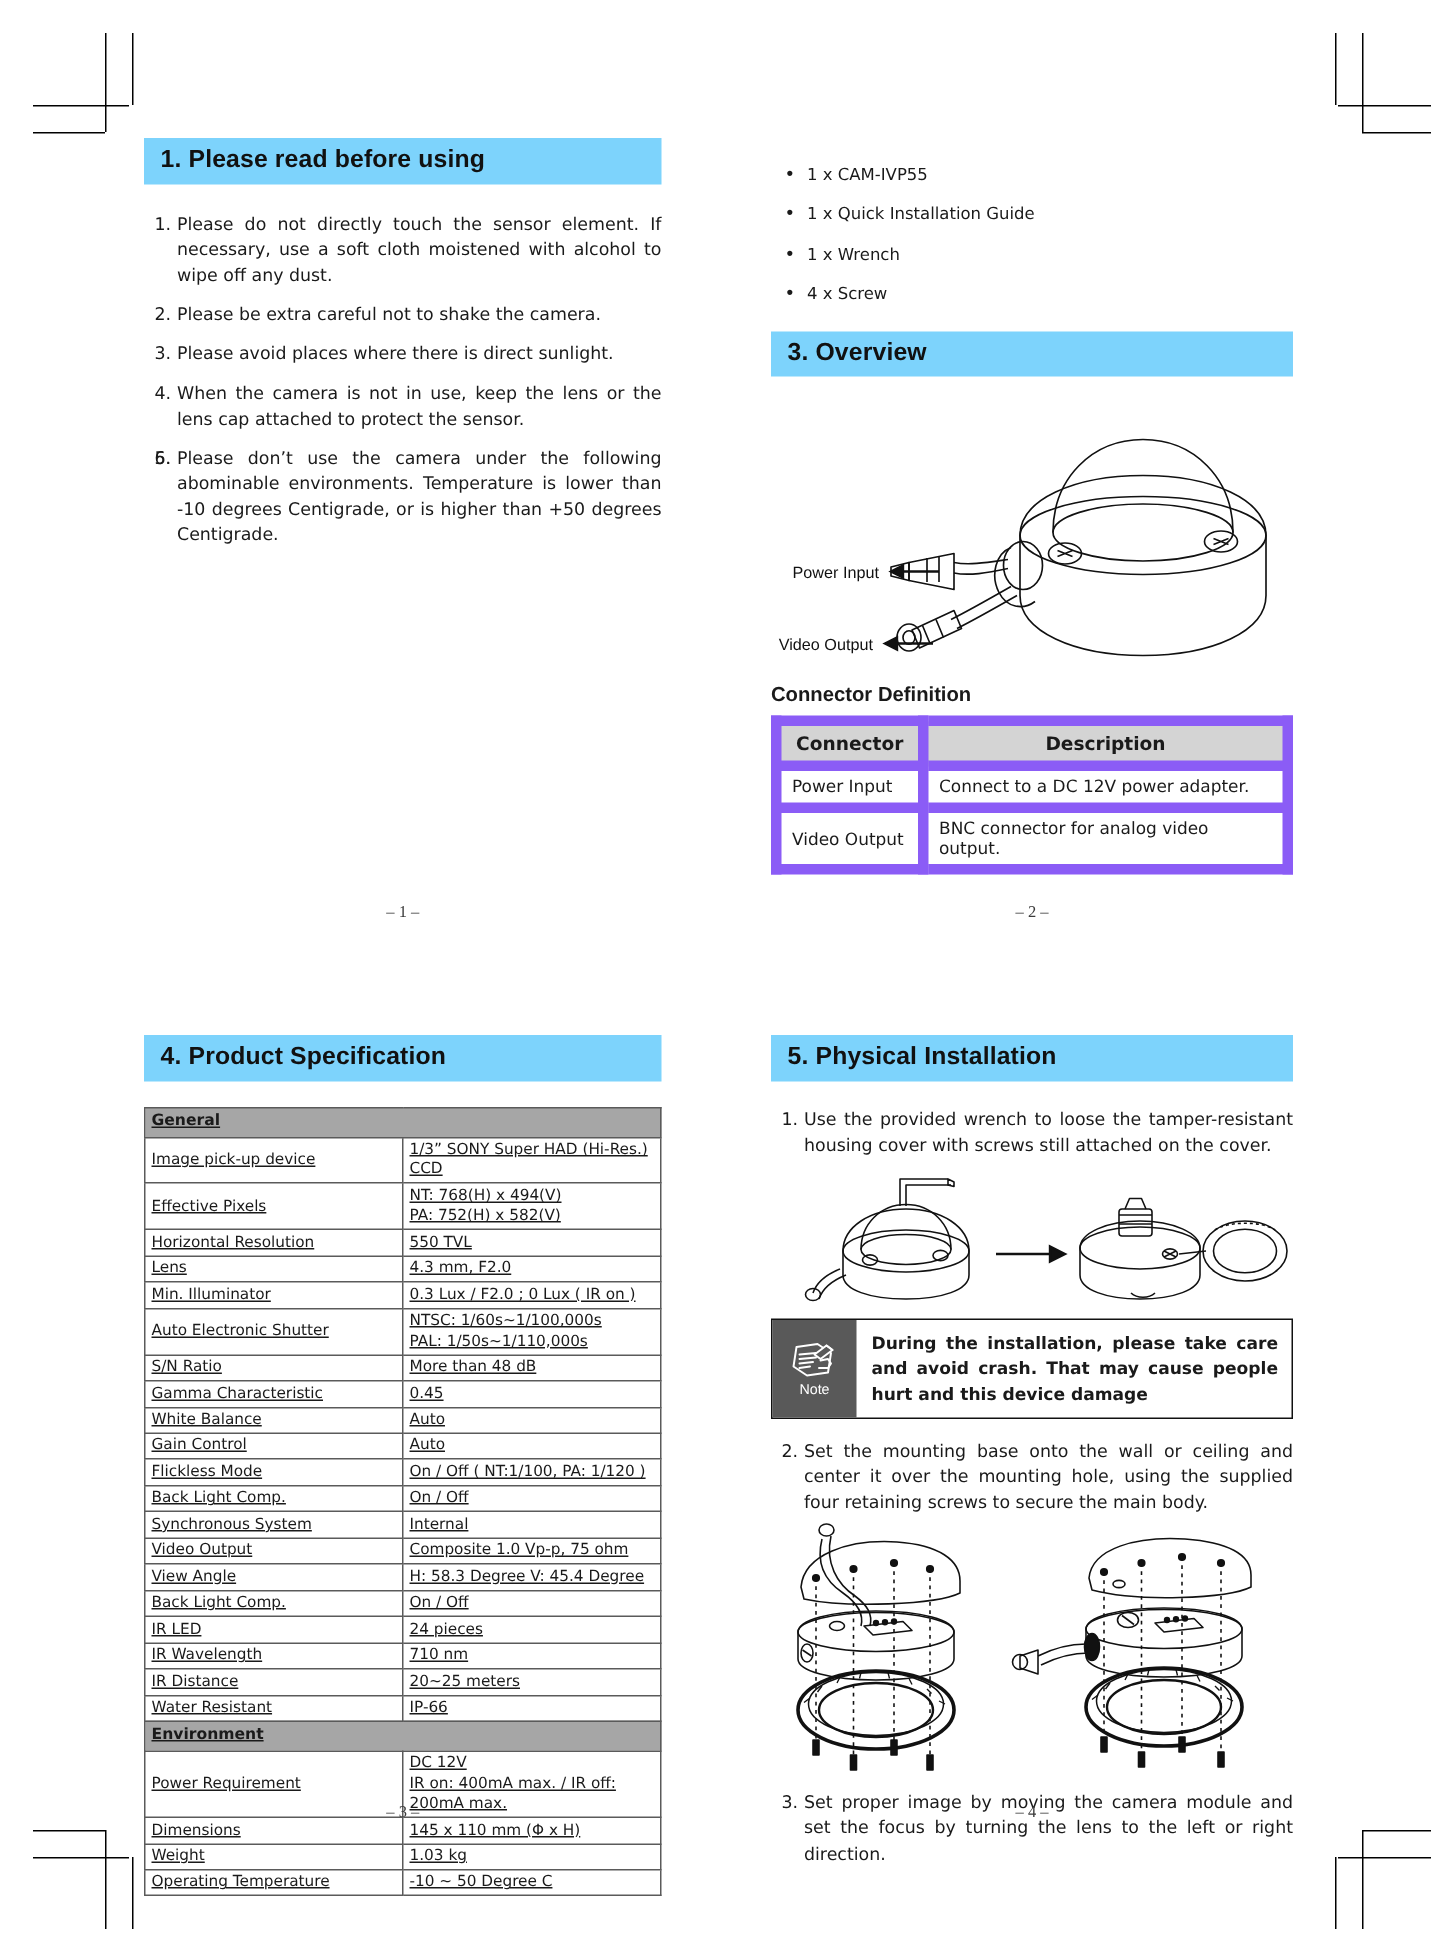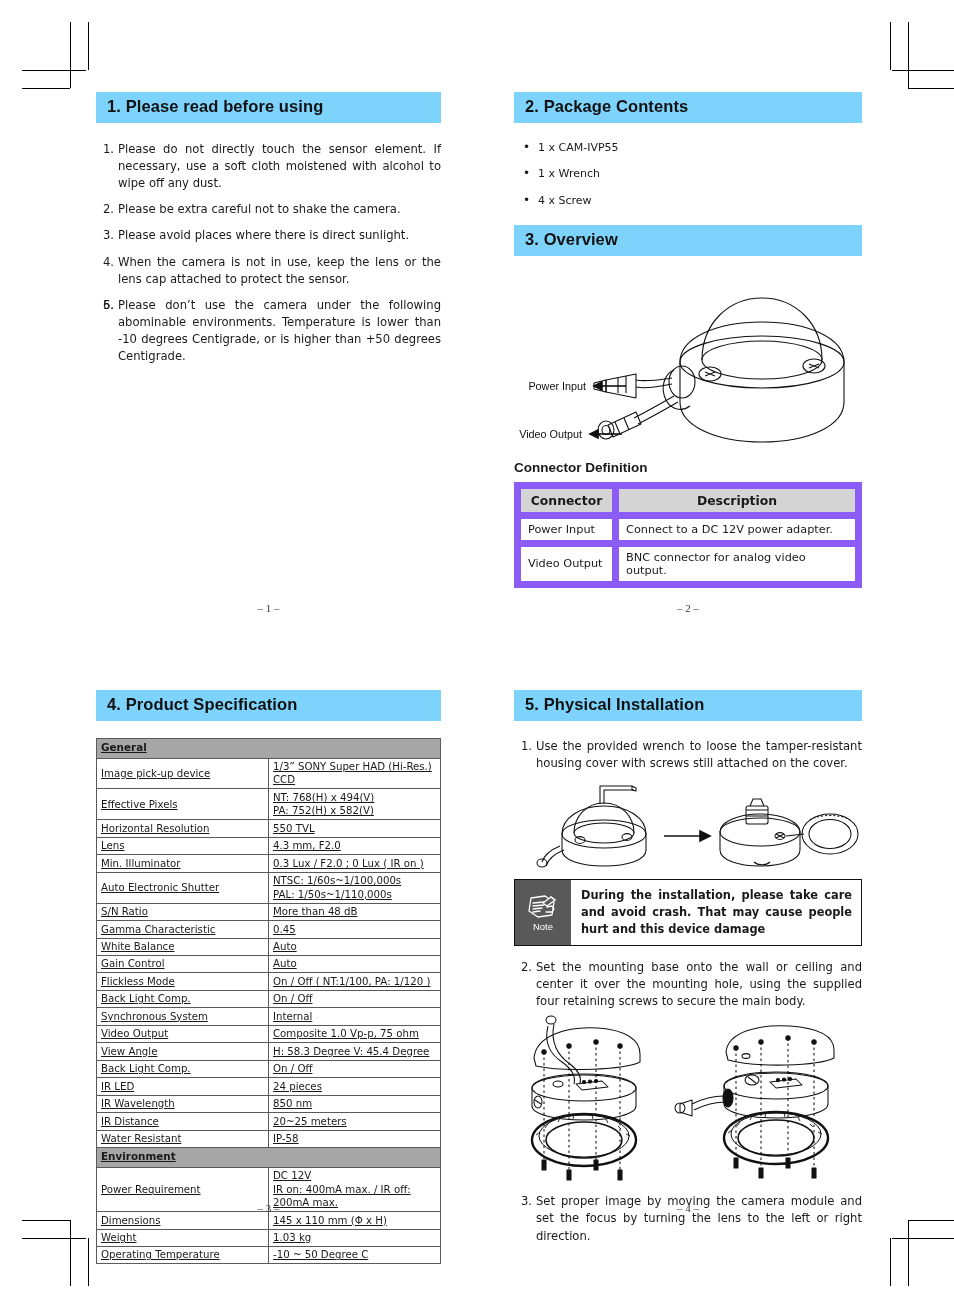--- a/index.html
+++ b/index.html
@@ -191,23 +191,23 @@
     <li><span class="lnum">2.</span><span>Please be extra careful not to shake the camera.</span></li>
     <li><span class="lnum">3.</span><span>Please avoid places where there is direct sunlight.</span></li>
     <li><span class="lnum">4.</span><span>When the camera is not in use, keep the lens or the lens cap attached to protect the sensor.</span></li>
     <li><span class="lnum">5.</span></li>
     <li><span class="lnum">6.</span><span>Please don’t use the camera under the following abominable environments. Temperature is lower than -10 degrees Centigrade, or is higher than +50 degrees Centigrade.</span></li>
   </ol>
   <div class="foot" style="top:510px;">– 1 –</div>
 </div>
 
 <div class="page p2">
-  <div class="secbar">2. Package Contents</div>
   <ul class="bul" style="margin-top:17px;">
     <li>1 x CAM-IVP55</li>
+    <li>1 x Quick Installation Guide</li>
     <li>1 x Wrench</li>
     <li>4 x Screw</li>
   </ul>
 
   <div class="secbar" style="margin-top:17px;">3. Overview</div>
 
   <div style="margin-top:6px;">
     <svg width="348" height="190" viewBox="0 0 348 190">
       <g fill="none" stroke="#111" stroke-width="1.1" stroke-linejoin="round">
 
@@ -345,29 +345,29 @@
         <tr>
           <td class="k">Back Light Comp.</td>
           <td>On / Off</td>
         </tr>
         <tr>
           <td class="k">IR LED</td>
           <td>24 pieces</td>
         </tr>
         <tr>
           <td class="k">IR Wavelength</td>
-          <td>850 nm</td>
+          <td>710 nm</td>
         </tr>
         <tr>
           <td class="k">IR Distance</td>
           <td>20~25 meters</td>
         </tr>
         <tr>
           <td class="k">Water Resistant</td>
-          <td>IP-58</td>
+          <td>IP-66</td>
         </tr>
         <tr class="grp">
           <td colspan="2">Environment</td>
         </tr>
         <tr>
           <td class="k">Power Requirement</td>
           <td>DC 12V<br>IR on: 400mA max. / IR off: 200mA max.</td>
         </tr>
         <tr>
           <td class="k">Dimensions</td>

